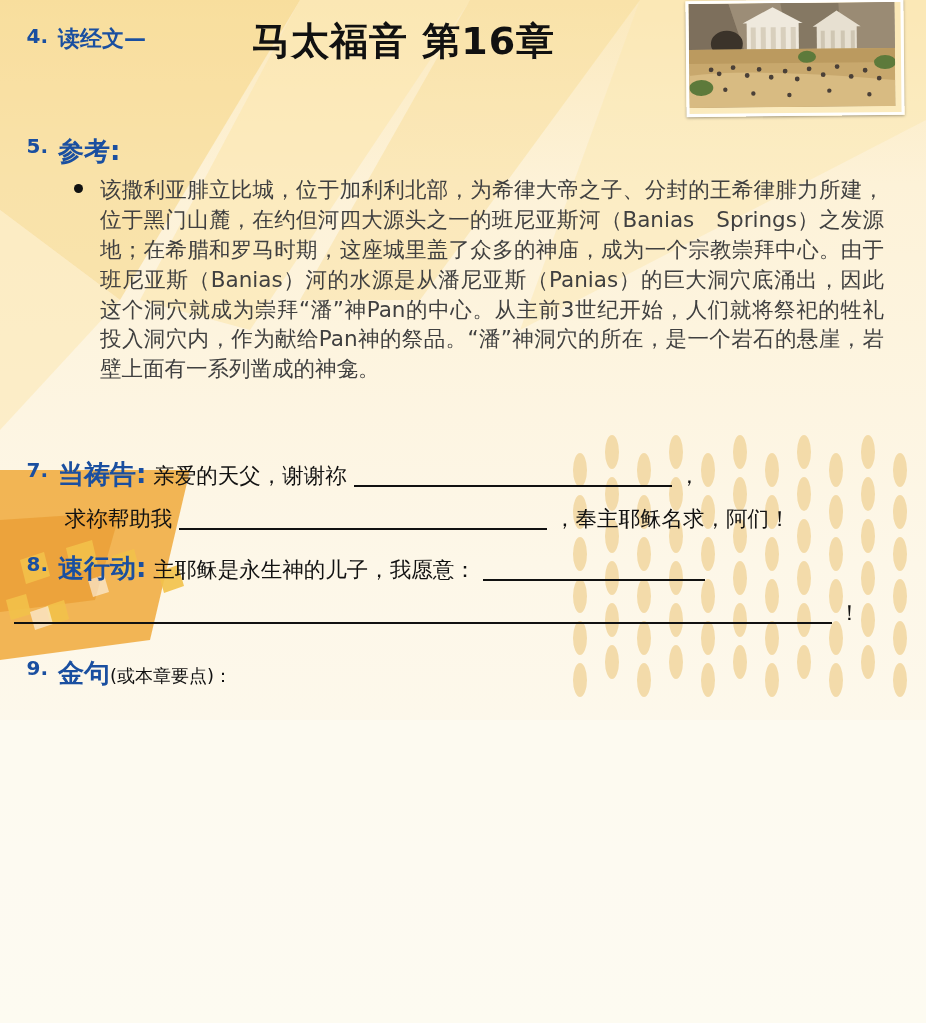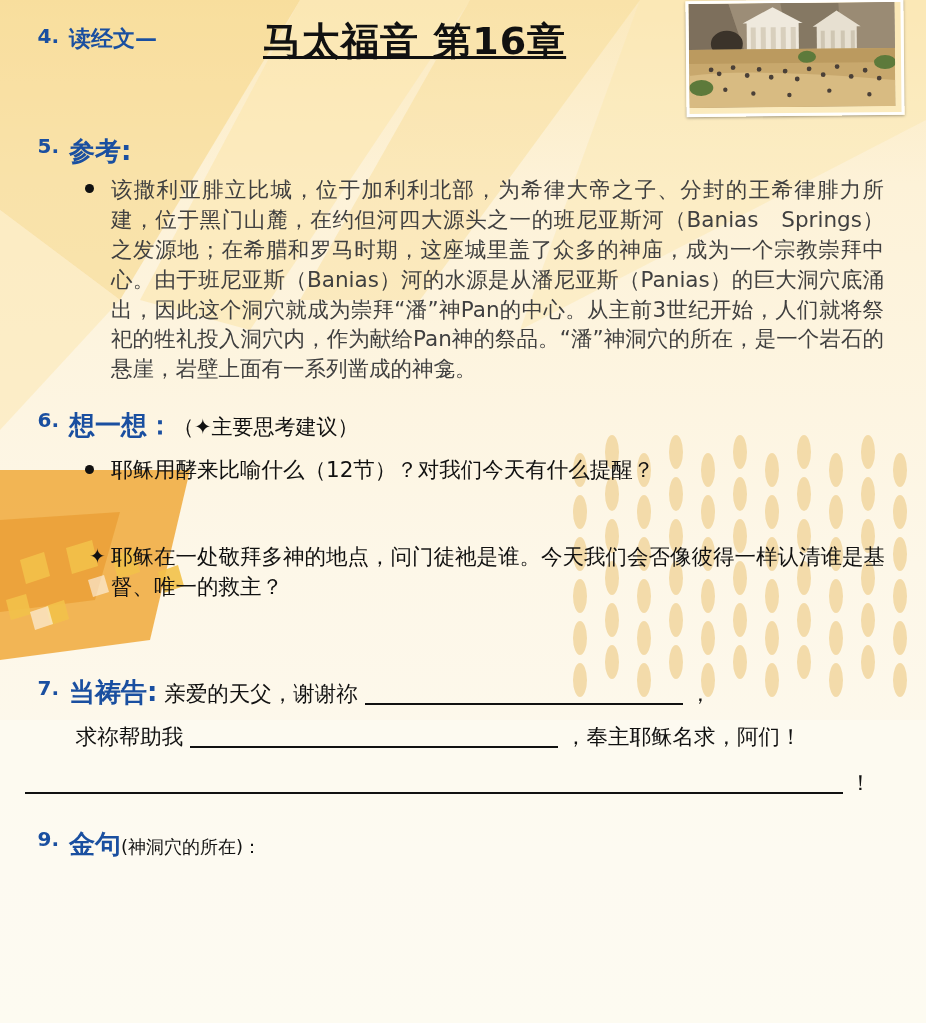--- a/index.html
+++ b/index.html
@@ -9,39 +9,38 @@
     background:#fdf6e4;
     position:relative;
     overflow:hidden;
   }
   
   #bg{position:absolute;inset:0;z-index:0;pointer-events:none;}
   .page{
     position:relative;z-index:2;
     width:926px;height:1023px;
     box-sizing:border-box;
-    padding:24px 34px 0 25px;
+    padding:24px 34px 0 14px;
   }
 
   
   .num{
     color:#1a4fa0;font-weight:bold;font-size:20px;
     display:inline-block;width:34px;text-align:right;
     margin-right:10px;vertical-align:top;
   }
   .hdr{color:#1a4fa0;font-weight:bold;font-size:26px;}
 
   
   .row4{position:relative;min-height:96px;}
   .row4 .label{font-size:22px;}
   .title{
     position:absolute;left:238px;top:-8px;
     font-size:38px;font-weight:bold;color:#111;letter-spacing:1px;
     white-space:nowrap;
-    text-decoration:underline;
   }
   .photo{
     position:absolute;right:-12px;top:-24px;
     width:212px;height:110px;
     border:3px solid #fff;
     box-shadow:0 1px 3px rgba(0,0,0,.35);
     overflow:hidden;
     transform:rotate(-0.6deg);
   }
 
@@ -263,55 +262,45 @@
   <div class="sec">
     <div class="sec-head">
       <span class="num">5.</span><span class="hdr">参考:</span>
     </div>
     <div class="bullet-wrap">
       <span class="dot"></span>
       <div class="para">该撒利亚腓立比城，位于加利利北部，为希律大帝之子、分封的王希律腓力所建，位于黑门山麓，在约但河四大源头之一的班尼亚斯河（Banias　Springs）之发源地；在希腊和罗马时期，这座城里盖了众多的神庙，成为一个宗教崇拜中心。由于班尼亚斯（Banias）河的水源是从潘尼亚斯（Panias）的巨大洞穴底涌出，因此这个洞穴就成为崇拜“潘”神Pan的中心。从主前3世纪开始，人们就将祭祀的牲礼投入洞穴内，作为献给Pan神的祭品。“潘”神洞穴的所在，是一个岩石的悬崖，岩壁上面有一系列凿成的神龛。</div>
     </div>
   </div>
 
-  <div class="sec" style="margin-top:24px;">
-    <div class="sec-head">
-      <span class="num">6.</span><span class="hdr">想一想：</span><span class="note">（✦主要思考建议）</span>
-    </div>
-
-    <div class="q-bullet">
-      <span class="dot" style="top:10px;"></span>
-      <span>耶稣用酵来比喻什么（12节）？对我们今天有什么提醒？</span>
-    </div>
-
-    <div class="q-star" style="margin-top:58px;">
-      <span class="sg">✦</span>
-      <span>耶稣在一处敬拜多神的地点，问门徒祂是谁。今天我们会否像彼得一样认清谁是基督、唯一的救主？</span>
-    </div>
-  </div>
 
   <div class="sec7" style="margin-top:70px;">
     <div class="fill-row">
       <span class="num">7.</span><span class="hdr">当祷告:</span>
       <span>亲爱的天父，谢谢祢</span>
       <span class="rule" style="width:318px;"></span>
       <span>，</span>
     </div>
     <div class="fill-row" style="margin-top:6px;">
       <span class="ind"></span>
       <span>求祢帮助我</span>
       <span class="rule" style="width:368px;"></span>
       <span>，奉主耶稣名求，阿们！</span>
     </div>
   </div>
 
   <div class="sec8" style="margin-top:12px;">
+    <div class="fill-row">
+      <span class="num">8.</span><span class="hdr">速行动:</span>
+      <span>主耶稣是永生神的儿子，我愿意：</span>
+      <span class="rule" style="width:222px;"></span>
+    </div>
     <div class="fill-row" style="margin-top:6px;">
       <span class="rule" style="width:818px;"></span>
       <span>！</span>
     </div>
   </div>
 
   <div class="sec9" style="margin-top:26px;">
-    <span class="num">9.</span><span class="hdr">金句</span><span class="sub">(神洞穴的所在)：</span>
+    <span class="num">9.</span><span class="hdr">金句</span><span class="sub">(或本章要点)：</span>
   </div>
 
 </div>
 
 </body></html>

